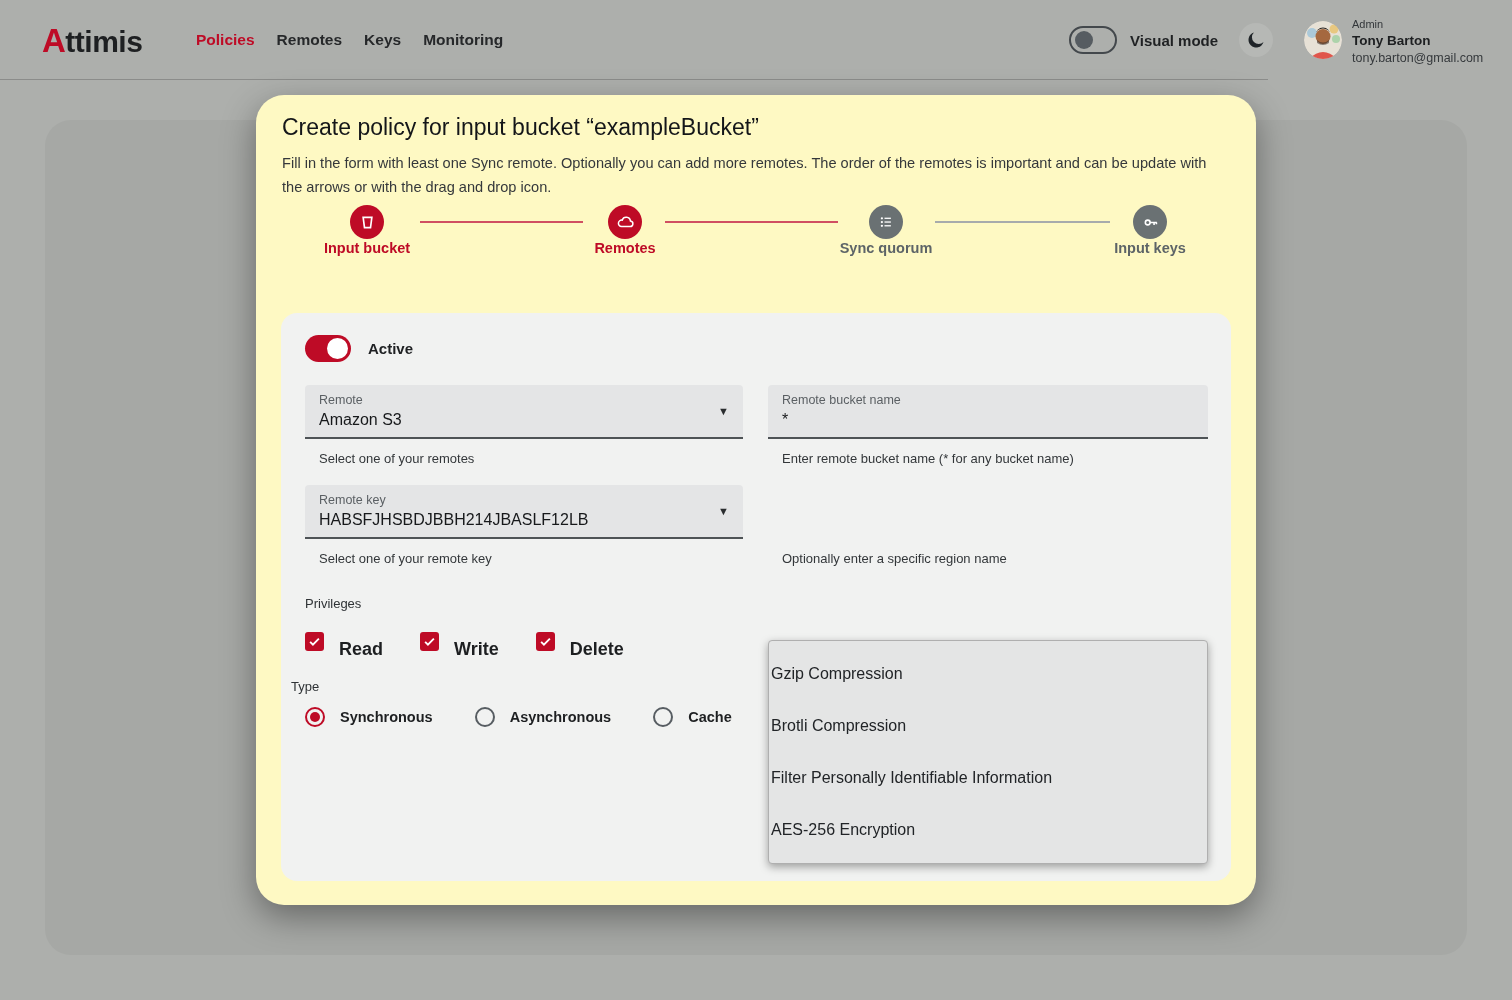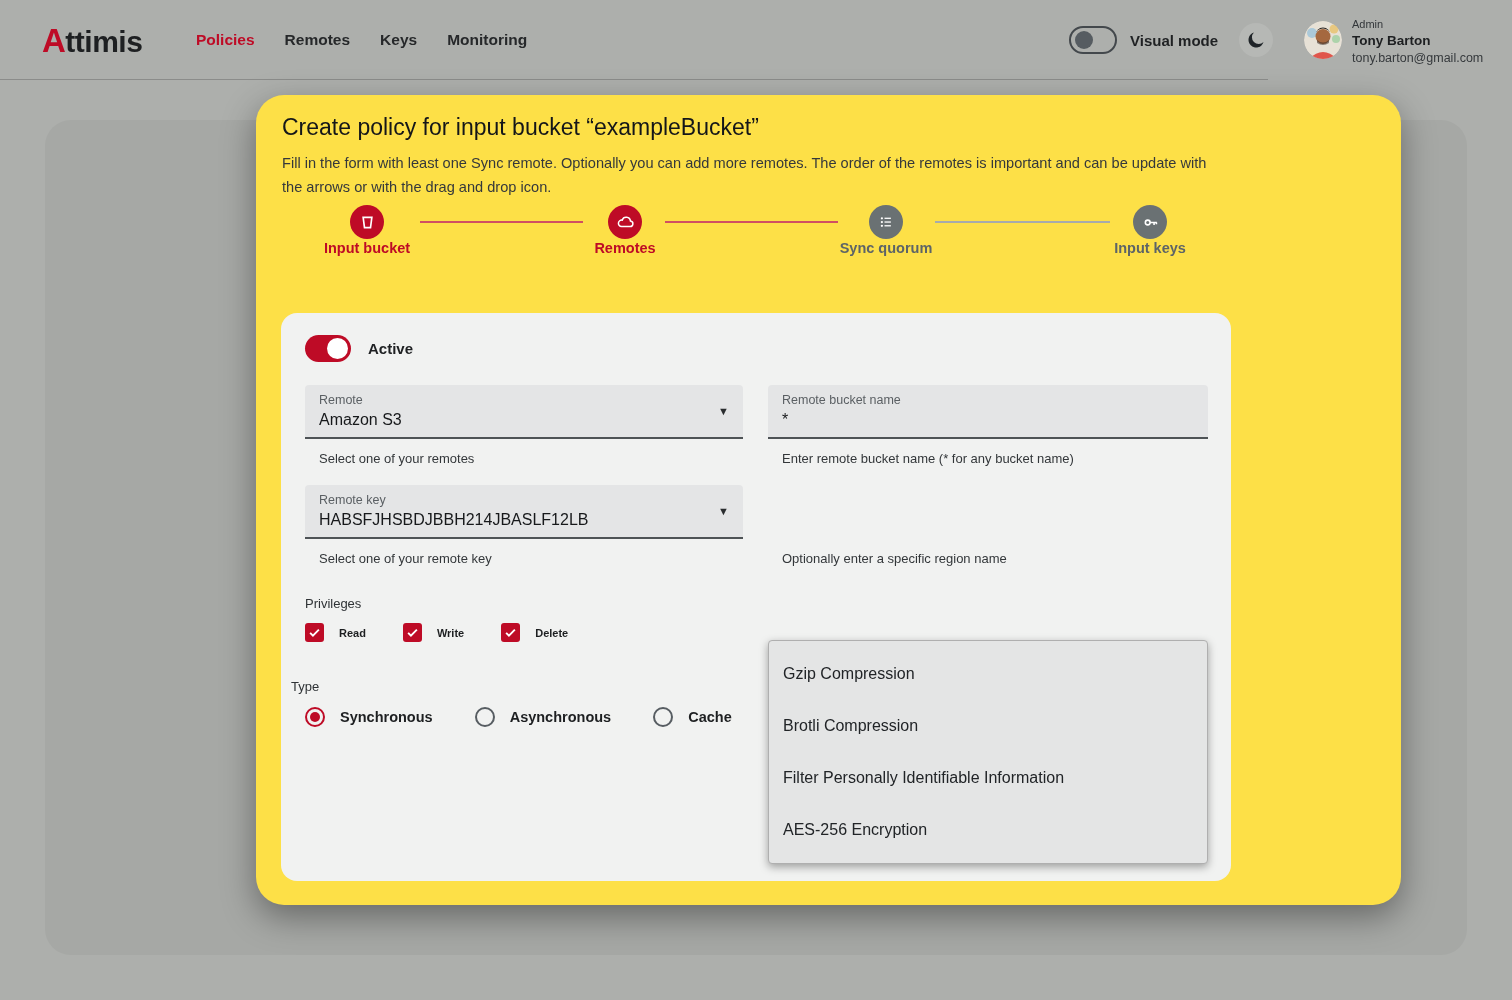--- a/index.html
+++ b/index.html
@@ -5,21 +5,21 @@
   * { margin:0; padding:0; box-sizing:border-box; }
   html,body { width:1512px; height:1000px; overflow:hidden; }
   body { font-family:"Liberation Sans", sans-serif; background:#ADAFAC; position:relative; }
 
   
   .header { position:absolute; left:0; top:0; width:1268px; height:80px;
             border-bottom:1px solid rgba(50,52,50,.28); z-index:3; }
   .logo { position:absolute; left:42px; top:22px; font-size:30px; font-weight:800;
           letter-spacing:-.5px; color:#1e2022; cursor:pointer; }
   .logo .a { color:#BE0B26; font-size:33px; }
-  .nav { position:absolute; left:196px; top:0; height:80px; display:flex; align-items:center; gap:30px; }
+  .nav { position:absolute; left:196px; top:0; height:80px; display:flex; align-items:center; gap:22px; }
   .nav-item { font-size:15.5px; font-weight:600; color:#26282a; cursor:pointer; }
   .nav-item.active { color:#BE0B26; }
 
   .vm-toggle { position:absolute; left:1069px; top:26px; width:48px; height:28px;
                border:2px solid #43484c; border-radius:14px; cursor:pointer; }
   .vm-knob { position:absolute; left:4px; top:3px; width:18px; height:18px; border-radius:50%;
              background:#565c61; }
   .vm-label { position:absolute; left:1130px; top:32px; font-size:15px; font-weight:600; color:#1f2123; }
 
   .moon-btn { position:absolute; left:1239px; top:23px; width:34px; height:34px; border-radius:50%;
@@ -31,22 +31,22 @@
   .user-block { position:absolute; left:1352px; top:19px; line-height:1; }
   .user-role { font-size:11px; color:#33373a; margin-bottom:4px; }
   .user-name { font-size:13.5px; font-weight:700; color:#1d1f21; margin-bottom:4px; }
   .user-email { font-size:12.5px; color:#35393c; }
 
   
   .backdrop-card { position:absolute; left:45px; top:120px; width:1422px; height:835px;
                    border-radius:26px; background:#A6A8A5; z-index:1; }
 
   
-  .modal { position:absolute; left:256px; top:95px; width:1145px; height:810px; z-index:5;
-           background:#fde047; border-radius:28px; box-shadow:0 12px 34px rgba(0,0,0,.38);text-decoration:underline; }
+  .modal { position:absolute; left:256px; top:95px; width:1000px; height:810px; z-index:5;
+           background:#fef9c3; border-radius:28px; box-shadow:0 12px 34px rgba(0,0,0,.38);text-decoration:underline; }
   .modal-title { position:absolute; left:26px; top:19px; font-size:23px; font-weight:500; color:#141619; }
   .modal-desc { position:absolute; left:26px; top:56px; width:948px; font-size:14.6px;
                 line-height:24px; color:#35383b; }
 
   
   .step-circle { position:absolute; top:110px; width:34px; height:34px; border-radius:50%;
                  display:flex; align-items:center; justify-content:center; cursor:pointer; }
   .step-circle.red { background:#BE0B26; }
   .step-circle.gray { background:#6A7173; }
   .step-label { position:absolute; top:145px; width:160px; text-align:center;
@@ -83,35 +83,35 @@
   .helper-row1 { top:138px; }
   .helper-row2 { top:238px; }
   .h-col1 { left:38px; }
   .h-col2 { left:501px; }
 
   .group-label { position:absolute; font-size:13px; color:#2f3336; }
   .check-row { position:absolute; left:24px; top:310px; display:flex; gap:37px; }
   .check-item { display:flex; align-items:center; gap:15px; cursor:pointer; }
   .checkbox { width:19px; height:19px; border-radius:3px; background:#BE0B26;
               display:flex; align-items:center; justify-content:center; }
-  .check-label { font-size:11px; font-weight:600; color:#1d1f21; }
+  .check-label { font-size:18px; font-weight:600; color:#1d1f21;margin-top:16px; }
 
   .radio-row { position:absolute; left:24px; top:394px; display:flex; gap:42px; }
   .radio-item { display:flex; align-items:center; gap:15px; cursor:pointer; }
   .radio { position:relative; width:20px; height:20px; border-radius:50%; border:2px solid #575d62; }
   .radio.selected { border-color:#BE0B26; }
   .radio.selected::after { content:""; position:absolute; left:3px; top:3px; width:10px; height:10px;
                            border-radius:50%; background:#BE0B26; }
   .radio-label { font-size:14.5px; font-weight:600; color:#1d1f21; }
 
   .transform-field { top:272px; height:53px; }
   .dropdown { position:absolute; left:487px; top:327px; width:440px; height:224px;
               background:#E4E5E5; border:1px solid #AFAFAF; border-radius:4px;
               box-shadow:0 3px 9px rgba(0,0,0,.35); padding-top:7px; z-index:6; }
-  .dd-option { height:52px; display:flex; align-items:center; padding-left:14px;
+  .dd-option { height:52px; display:flex; align-items:center; padding-left:2px;
                font-size:16px; color:#212427; cursor:pointer; }
 </style>
 </head>
 <body>
 
 <div class="backdrop-card"></div>
 
 <div class="header">
   <div class="logo"><span class="a">A</span><span>ttimis</span></div>
 

